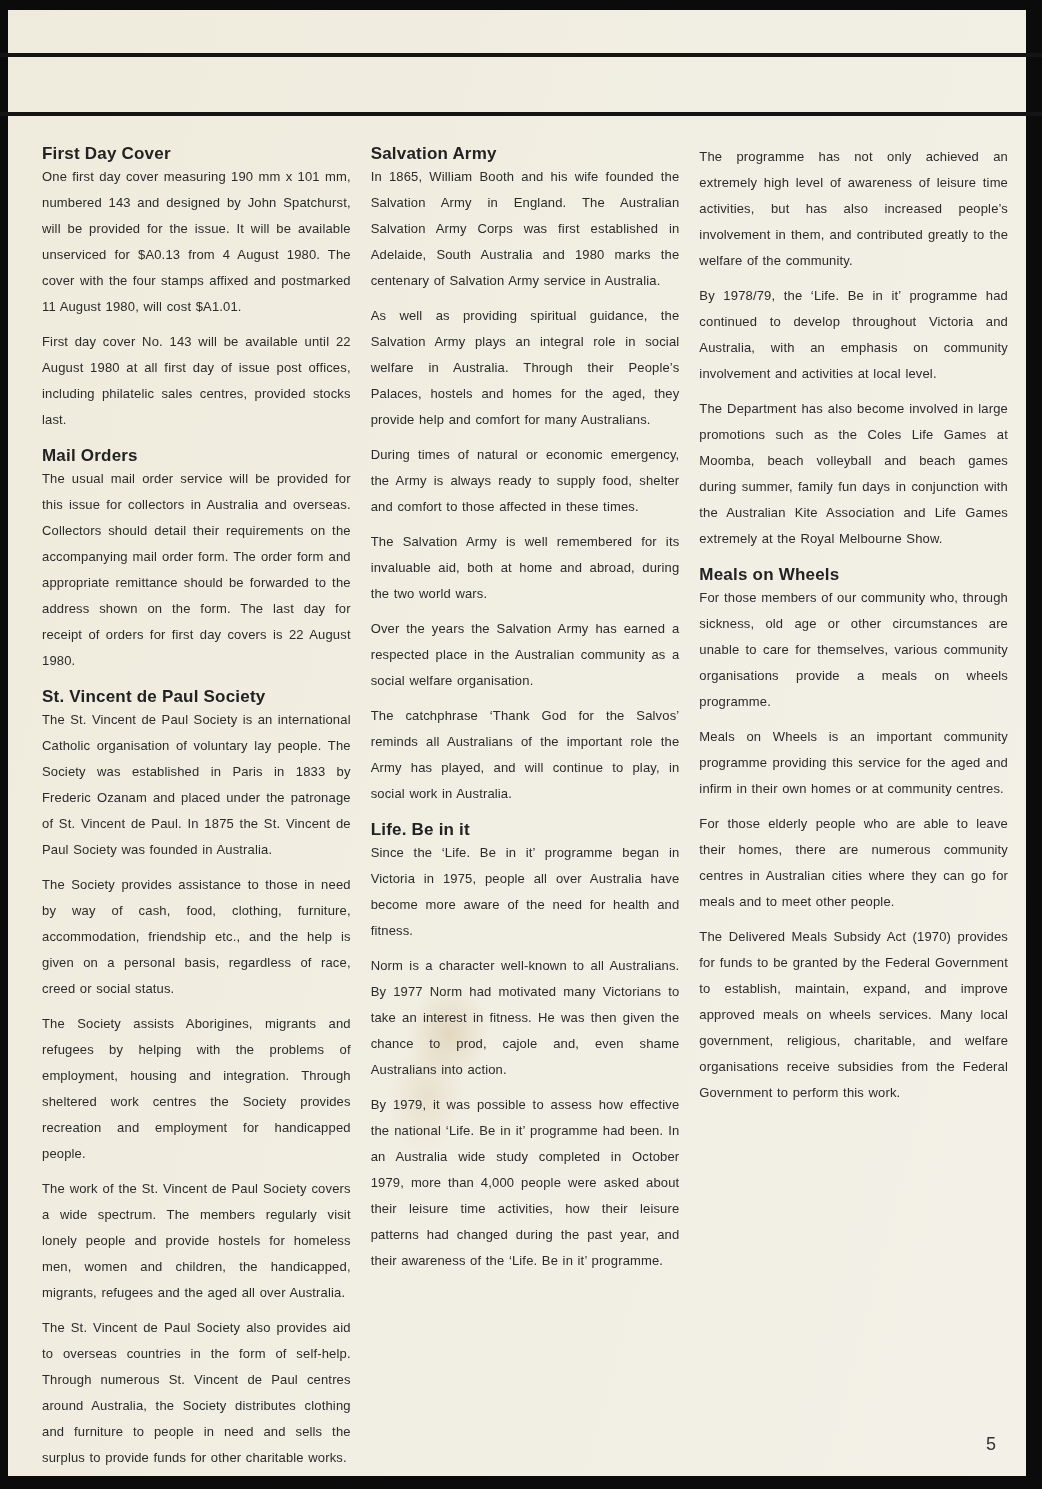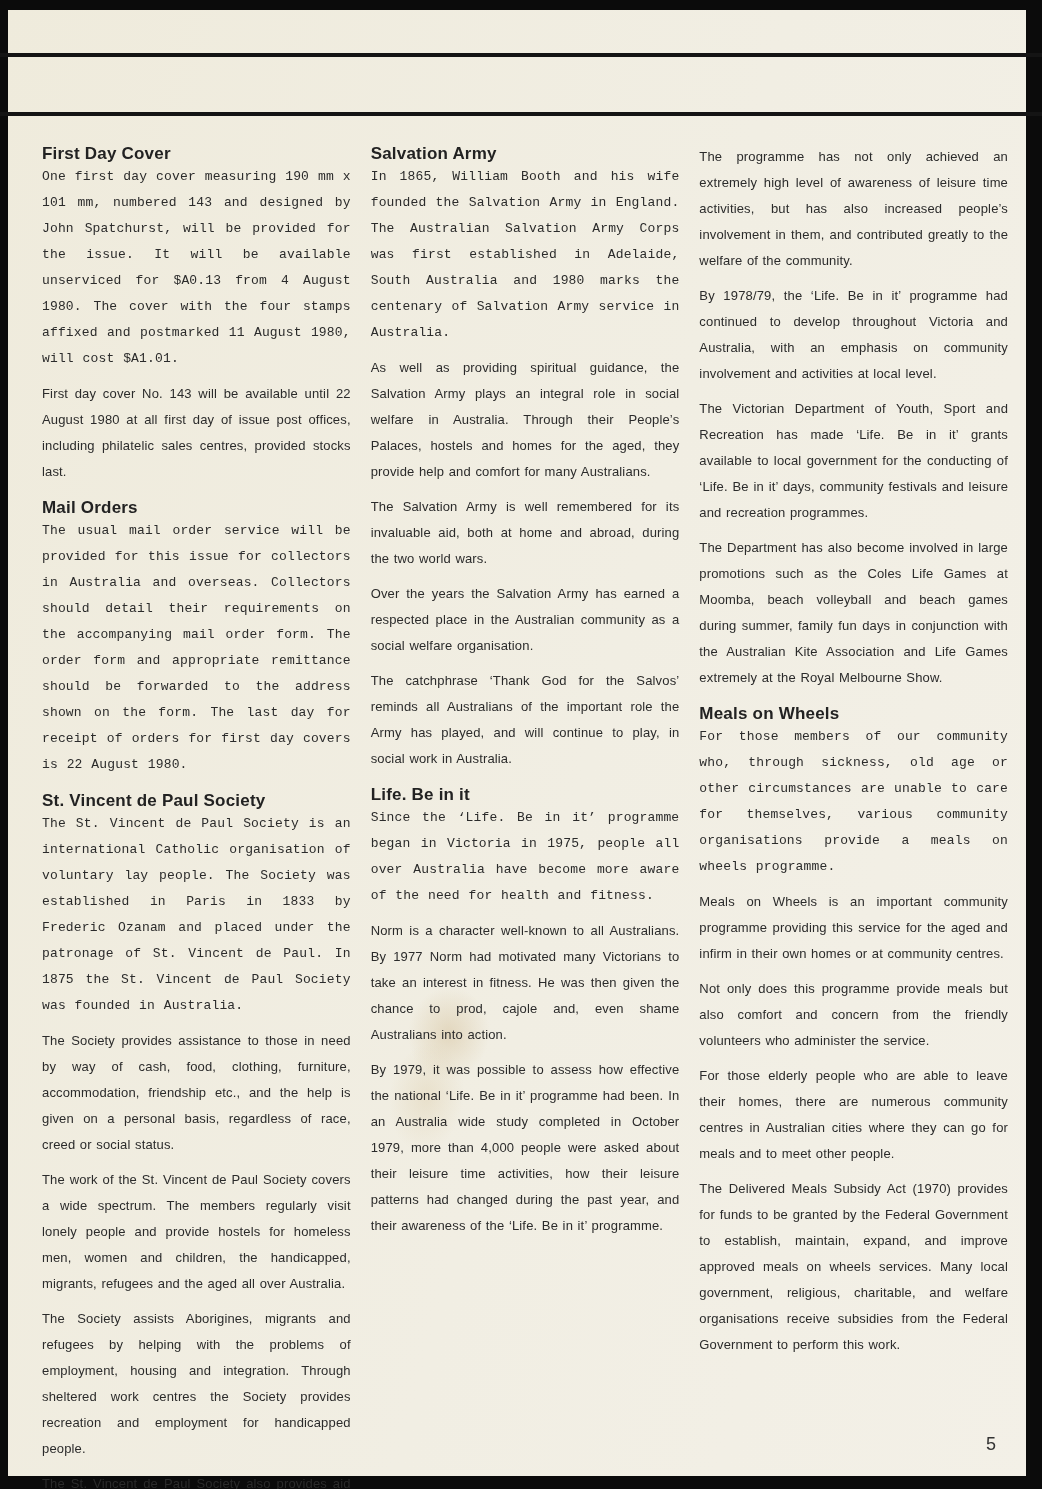--- a/index.html
+++ b/index.html
@@ -47,21 +47,21 @@
   }
   .col h2 {
     margin: 13px 0 0;
     font-size: 17px;
     line-height: 19px;
     font-weight: bold;
     color: #222;
     letter-spacing: 0.012em;
   }
   .col > :first-child { margin-top: 0; }
-  .col h2 + p { margin-top: 1px; font-family: Liberation Mono, monospace; }
+  .col h2 + p { margin-top: 1px; }
   .page-number {
     position: absolute;
     top: 1434px;
     right: 46px;
     font-size: 18px;
     line-height: 20px;
     color: #333;
   }
 </style>
 </head>
@@ -80,47 +80,46 @@
 
     <section class="col">
       <h2>First Day Cover</h2>
       <p>One first day cover measuring 190 mm x 101 mm, numbered 143 and designed by John Spatchurst, will be provided for the issue. It will be available unserviced for $A0.13 from 4 August 1980. The cover with the four stamps affixed and postmarked 11 August 1980, will cost $A1.01.</p>
       <p>First day cover No. 143 will be available until 22 August 1980 at all first day of issue post offices, including philatelic sales centres, provided stocks last.</p>
       <h2>Mail Orders</h2>
       <p>The usual mail order service will be provided for this issue for collectors in Australia and overseas. Collectors should detail their requirements on the accompanying mail order form. The order form and appropriate remittance should be forwarded to the address shown on the form. The last day for receipt of orders for first day covers is 22 August 1980.</p>
       <h2>St. Vincent de Paul Society</h2>
       <p>The St. Vincent de Paul Society is an international Catholic organisation of voluntary lay people. The Society was established in Paris in 1833 by Frederic Ozanam and placed under the patronage of St. Vincent de Paul. In 1875 the St. Vincent de Paul Society was founded in Australia.</p>
       <p>The Society provides assistance to those in need by way of cash, food, clothing, furniture, accommodation, friendship etc., and the help is given on a personal basis, regardless of race, creed or social status.</p>
+      <p>The Society assists Aborigines, migrants and refugees by helping with the problems of employment, housing and integration. Through sheltered work centres the Society provides recreation and employment for handicapped people.</p>
       <p>The work of the St. Vincent de Paul Society covers a wide spectrum. The members regularly visit lonely people and provide hostels for homeless men, women and children, the handicapped, migrants, refugees and the aged all over Australia.</p>
-      <p>The Society assists Aborigines, migrants and refugees by helping with the problems of employment, housing and integration. Through sheltered work centres the Society provides recreation and employment for handicapped people.</p>
       <p>The St. Vincent de Paul Society also provides aid to overseas countries in the form of self-help. Through numerous St. Vincent de Paul centres around Australia, the Society distributes clothing and furniture to people in need and sells the surplus to provide funds for other charitable works.</p>
     </section>
 
     <section class="col">
       <h2>Salvation Army</h2>
       <p>In 1865, William Booth and his wife founded the Salvation Army in England. The Australian Salvation Army Corps was first established in Adelaide, South Australia and 1980 marks the centenary of Salvation Army service in Australia.</p>
       <p>As well as providing spiritual guidance, the Salvation Army plays an integral role in social welfare in Australia. Through their People’s Palaces, hostels and homes for the aged, they provide help and comfort for many Australians.</p>
+      <p>During times of natural or economic emergency, the Army is always ready to supply food, shelter and comfort to those affected in these times.</p>
       <p>The Salvation Army is well remembered for its invaluable aid, both at home and abroad, during the two world wars.</p>
       <p>Over the years the Salvation Army has earned a respected place in the Australian community as a social welfare organisation.</p>
       <p>The catchphrase ‘Thank God for the Salvos’ reminds all Australians of the important role the Army has played, and will continue to play, in social work in Australia.</p>
       <h2>Life. Be in it</h2>
       <p>Since the ‘Life. Be in it’ programme began in Victoria in 1975, people all over Australia have become more aware of the need for health and fitness.</p>
       <p>Norm is a character well-known to all Australians. By 1977 Norm had motivated many Victorians to take an interest in fitness. He was then given the chance to prod, cajole and, even shame Australians into action.</p>
       <p>By 1979, it was possible to assess how effective the national ‘Life. Be in it’ programme had been. In an Australia wide study completed in October 1979, more than 4,000 people were asked about their leisure time activities, how their leisure patterns had changed during the past year, and their awareness of the ‘Life. Be in it’ programme.</p>
     </section>
 
     <section class="col">
       <p>The programme has not only achieved an extremely high level of awareness of leisure time activities, but has also increased people’s involvement in them, and contributed greatly to the welfare of the community.</p>
       <p>By 1978/79, the ‘Life. Be in it’ programme had continued to develop throughout Victoria and Australia, with an emphasis on community involvement and activities at local level.</p>
-      <p>The Victorian Department of Youth, Sport and Recreation has made ‘Life. Be in it’ grants available to local government for the conducting of ‘Life. Be in it’ days, community festivals and leisure and recreation programmes.</p>
       <p>The Department has also become involved in large promotions such as the Coles Life Games at Moomba, beach volleyball and beach games during summer, family fun days in conjunction with the Australian Kite Association and Life Games extremely at the Royal Melbourne Show.</p>
       <h2>Meals on Wheels</h2>
       <p>For those members of our community who, through sickness, old age or other circumstances are unable to care for themselves, various community organisations provide a meals on wheels programme.</p>
       <p>Meals on Wheels is an important community programme providing this service for the aged and infirm in their own homes or at community centres.</p>
-      <p>Not only does this programme provide meals but also comfort and concern from the friendly volunteers who administer the service.</p>
       <p>For those elderly people who are able to leave their homes, there are numerous community centres in Australian cities where they can go for meals and to meet other people.</p>
       <p>The Delivered Meals Subsidy Act (1970) provides for funds to be granted by the Federal Government to establish, maintain, expand, and improve approved meals on wheels services. Many local government, religious, charitable, and welfare organisations receive subsidies from the Federal Government to perform this work.</p>
     </section>
 
   </main>
 
   <div class="page-number">5</div>
 </div>
 
 </body></html>

